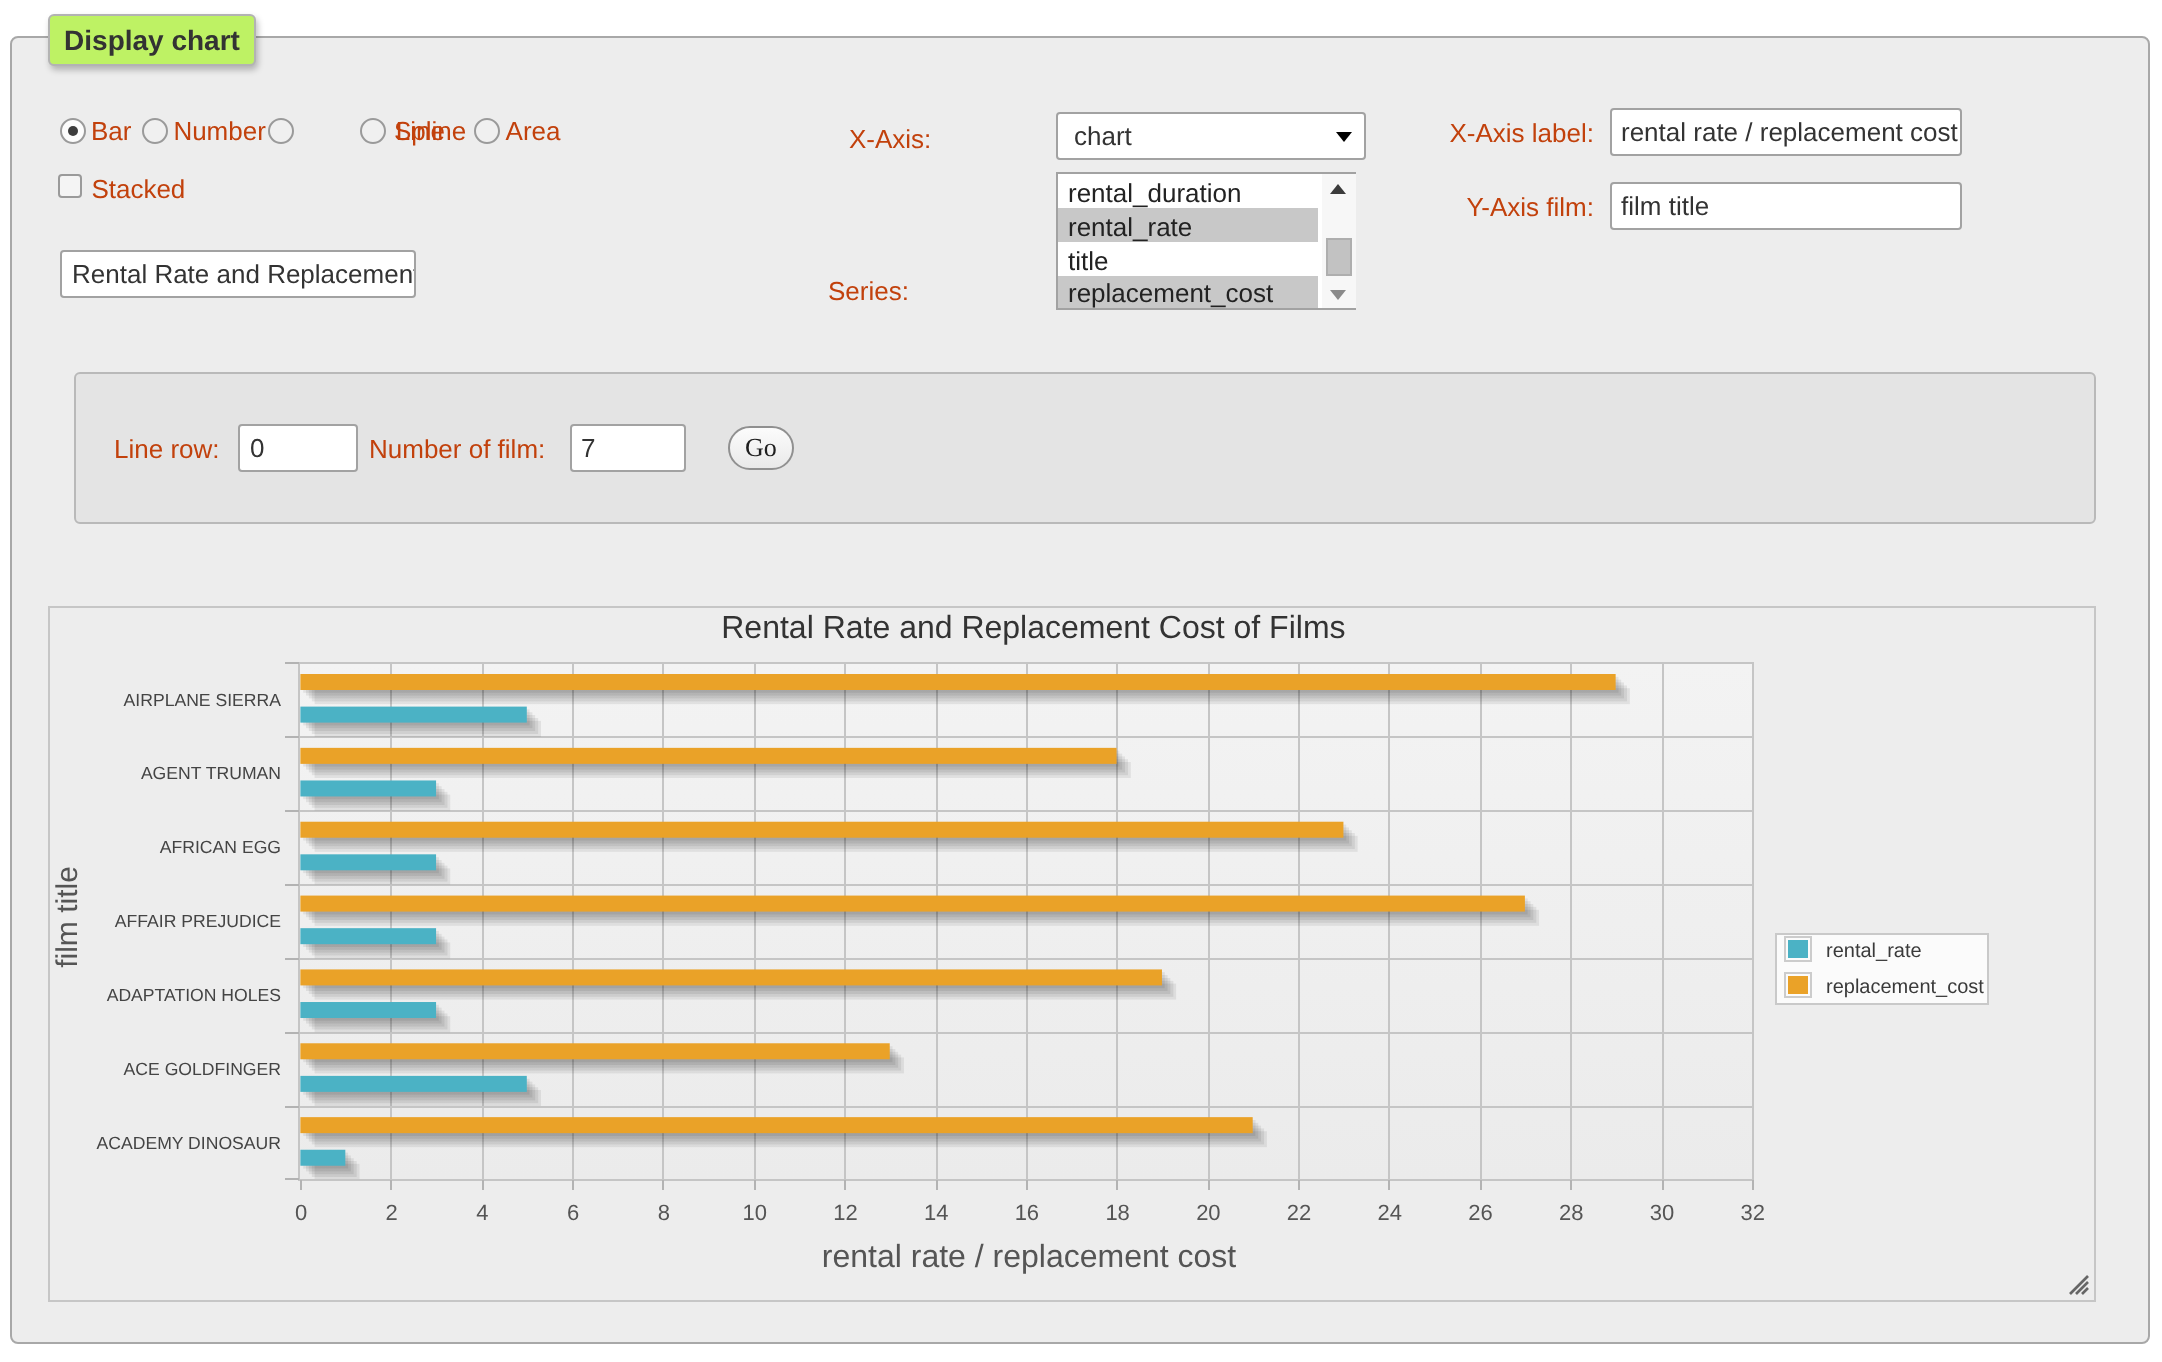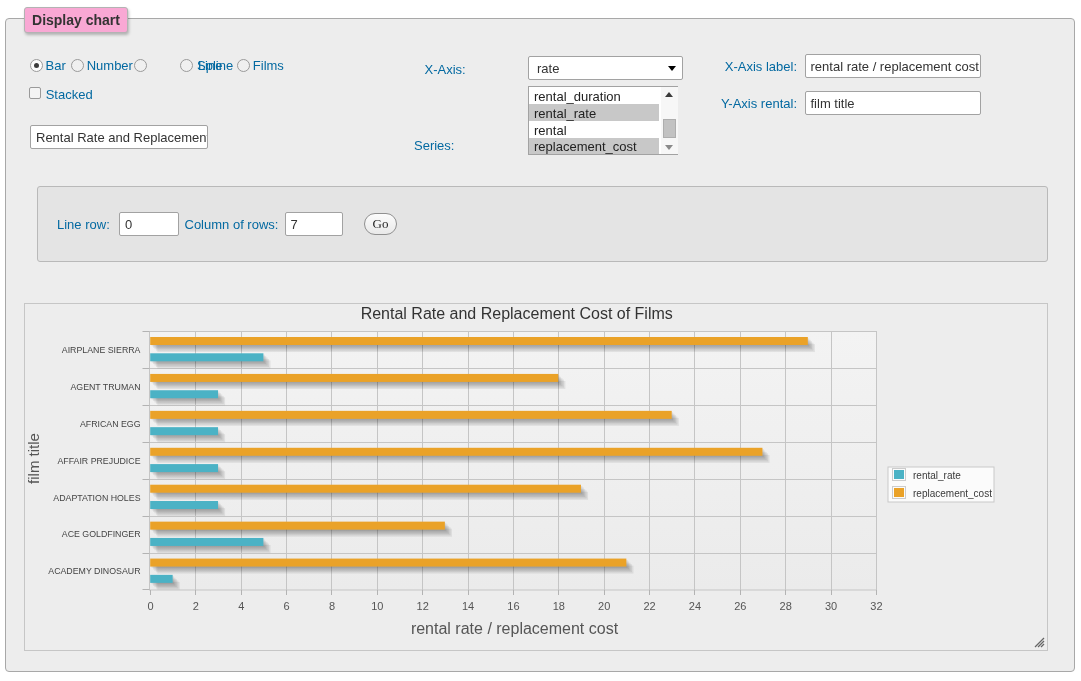--- a/index.html
+++ b/index.html
@@ -1,93 +1,93 @@
 <!DOCTYPE html>
 <html><head><meta charset="utf-8"><style>
 * { margin:0; padding:0; box-sizing:border-box; }
 html,body { width:1081px; height:681px; background:#fff; font-family:"Liberation Sans", sans-serif; }
 #root { position:relative; width:1081px; height:681px; overflow:hidden; }
 .abs { position:absolute; }
-.lbl { position:absolute; font-size:13px; color:#0369a1; white-space:nowrap; }
+.lbl { position:absolute; font-size:13px; color:#c2410c; white-space:nowrap; }
 .inp { position:absolute; background:#fff; border:1px solid #a2a2a2; border-radius:2px;
        font-size:13px; color:#333; white-space:nowrap; overflow:hidden; }
 .inp > span { position:absolute; left:5px; top:50%; transform:translateY(-50%); }
 .radio { position:absolute; width:13px; height:13px; border:1px solid #9a9a9a; border-radius:50%;
          background:#f0f0f0; }
 .radio.on { background:#fcfcfc; }
 .radio.on::after { content:""; position:absolute; left:3px; top:3px; width:5px; height:5px;
          border-radius:50%; background:#3c3c3c; }
 </style></head><body>
 <div id="root">
 
   <div class="abs" style="left:5px;top:18px;width:1070px;height:654px;background:#ededed;border:1px solid #a8a8a8;border-radius:4px;"></div>
 
-  <div class="abs" style="left:24px;top:7px;width:104px;height:26px;background:#f9a8d4;border:1px solid #b3b3b3;border-radius:3px;box-shadow:1px 2px 3px rgba(0,0,0,0.25);font-weight:bold;font-size:14px;color:#333;text-align:center;line-height:24px;">Display chart</div>
+  <div class="abs" style="left:24px;top:7px;width:104px;height:26px;background:#bef264;border:1px solid #b3b3b3;border-radius:3px;box-shadow:1px 2px 3px rgba(0,0,0,0.25);font-weight:bold;font-size:14px;color:#333;text-align:center;line-height:24px;">Display chart</div>
 
   <div class="radio on" style="left:30px;top:59px;"></div>
     <div class="lbl" style="left:45.5px;top:57.5px;">Bar</div>
   <div class="radio" style="left:71px;top:59px;"></div>
     <div class="lbl" style="left:86.7px;top:57.5px;">Number</div>
   <div class="radio" style="left:134px;top:59px;"></div>
     <div class="lbl" style="left:149.9px;top:57.5px;margin-left:48px;">Line</div>
   <div class="radio" style="left:180.4px;top:59px;"></div>
     <div class="lbl" style="left:197px;top:57.5px;">Spline</div>
   <div class="radio" style="left:236.8px;top:59px;"></div>
-    <div class="lbl" style="left:252.8px;top:57.5px;">Films</div>
+    <div class="lbl" style="left:252.8px;top:57.5px;">Area</div>
 
   <div class="abs" style="left:29px;top:87px;width:12px;height:12px;border:1px solid #9a9a9a;border-radius:2px;background:#f4f4f4;"></div>
   <div class="lbl" style="left:45.7px;top:86.5px;">Stacked</div>
 
   <div class="inp" style="left:30px;top:125px;width:178px;height:24px;">
       <span>Rental Rate and Replacement Cost of Films</span>
     </div>
 
   <div class="lbl" style="left:424.5px;top:62px;width:100px;text-align:left;">X-Axis:</div>
   <div class="inp" style="left:528px;top:56px;width:155px;height:24px;">
-      <span style="left:8px;">rate</span>
+      <span style="left:8px;">chart</span>
     <div class="abs" style="right:6px;top:9px;width:0;height:0;border-left:4px solid transparent;border-right:4px solid transparent;border-top:5px solid #000;"></div>
   </div>
 
   <div class="lbl" style="left:414px;top:138px;width:100px;text-align:left;">Series:</div>
   <div class="abs" style="left:528px;top:85.5px;width:150px;height:69.5px;background:#fff;border:1px solid #a2a2a2;font-size:13px;color:#222;">
     <div class="abs" style="left:0;top:0;width:129.5px;height:17px;">
         <span style="position:absolute;left:5px;top:2px;">rental_duration</span>
       </div>
     <div class="abs" style="left:0;top:17px;width:129.5px;height:17px;background:#c8c8c8;">
         <span style="position:absolute;left:5px;top:2px;">rental_rate</span>
       </div>
     <div class="abs" style="left:0;top:34px;width:129.5px;height:17px;">
-        <span style="position:absolute;left:5px;top:2px;">rental</span>
+        <span style="position:absolute;left:5px;top:2px;">title</span>
       </div>
     <div class="abs" style="left:0;top:51px;width:129.5px;height:16.5px;background:#c8c8c8;">
         <span style="position:absolute;left:5px;top:1px;">replacement_cost</span>
       </div>
 
     <div class="abs" style="left:132px;top:0;width:16.5px;height:67.5px;background:#f7f7f7;">
       <div class="abs" style="left:4.2px;top:5px;width:0;height:0;border-left:4px solid transparent;border-right:4px solid transparent;border-bottom:5px solid #3b3b3b;"></div>
       <div class="abs" style="left:1.5px;top:32px;width:13px;height:19.5px;background:#c2c2c2;border:1px solid #aeaeae;"></div>
       <div class="abs" style="left:4.2px;top:58px;width:0;height:0;border-left:4px solid transparent;border-right:4px solid transparent;border-top:5px solid #8a8a8a;"></div>
     </div>
   </div>
 
   <div class="lbl" style="left:697px;top:59px;width:100px;text-align:right;">X-Axis label:</div>
   <div class="inp" style="left:804.5px;top:54px;width:176px;height:24px;">
       <span style="left:5px;">rental rate / replacement cost</span>
     </div>
-  <div class="lbl" style="left:697px;top:96px;width:100px;text-align:right;">Y-Axis rental:</div>
+  <div class="lbl" style="left:697px;top:96px;width:100px;text-align:right;">Y-Axis film:</div>
   <div class="inp" style="left:804.5px;top:91px;width:176px;height:24px;">
       <span style="left:5px;">film title</span>
     </div>
 
   <div class="abs" style="left:37px;top:186px;width:1011px;height:76px;background:#e4e4e4;border:1px solid #b9b9b9;border-radius:3px;"></div>
   <div class="lbl" style="left:57px;top:217px;">Line row:</div>
   <div class="inp" style="left:119px;top:212px;width:60px;height:24px;">
       <span>0</span>
     </div>
-  <div class="lbl" style="left:184.5px;top:217px;">Column of rows:</div>
+  <div class="lbl" style="left:184.5px;top:217px;">Number of film:</div>
   <div class="inp" style="left:284.5px;top:212px;width:58px;height:24px;">
       <span>7</span>
     </div>
   <div class="abs" style="left:364px;top:213px;width:33px;height:22px;background:linear-gradient(#fcfcfc,#e9e9e9);border:1px solid #909090;border-radius:12px;font-size:13px;color:#1f1f1f;text-align:center;line-height:20px;font-family:Liberation Serif, serif;">Go</div>
 
   <div class="abs" style="left:24px;top:303px;width:1024px;height:348px;background:#ededed;border:1px solid #c6c6c6;">
     <svg width="1024" height="348" viewBox="0 0 1024 348" style="position:absolute;left:-1px;top:-1px">
 <defs>
           <linearGradient id="pbg" x1="0" y1="0" x2="0" y2="1">
             <stop offset="0" stop-color="#f3f3f3"></stop>

